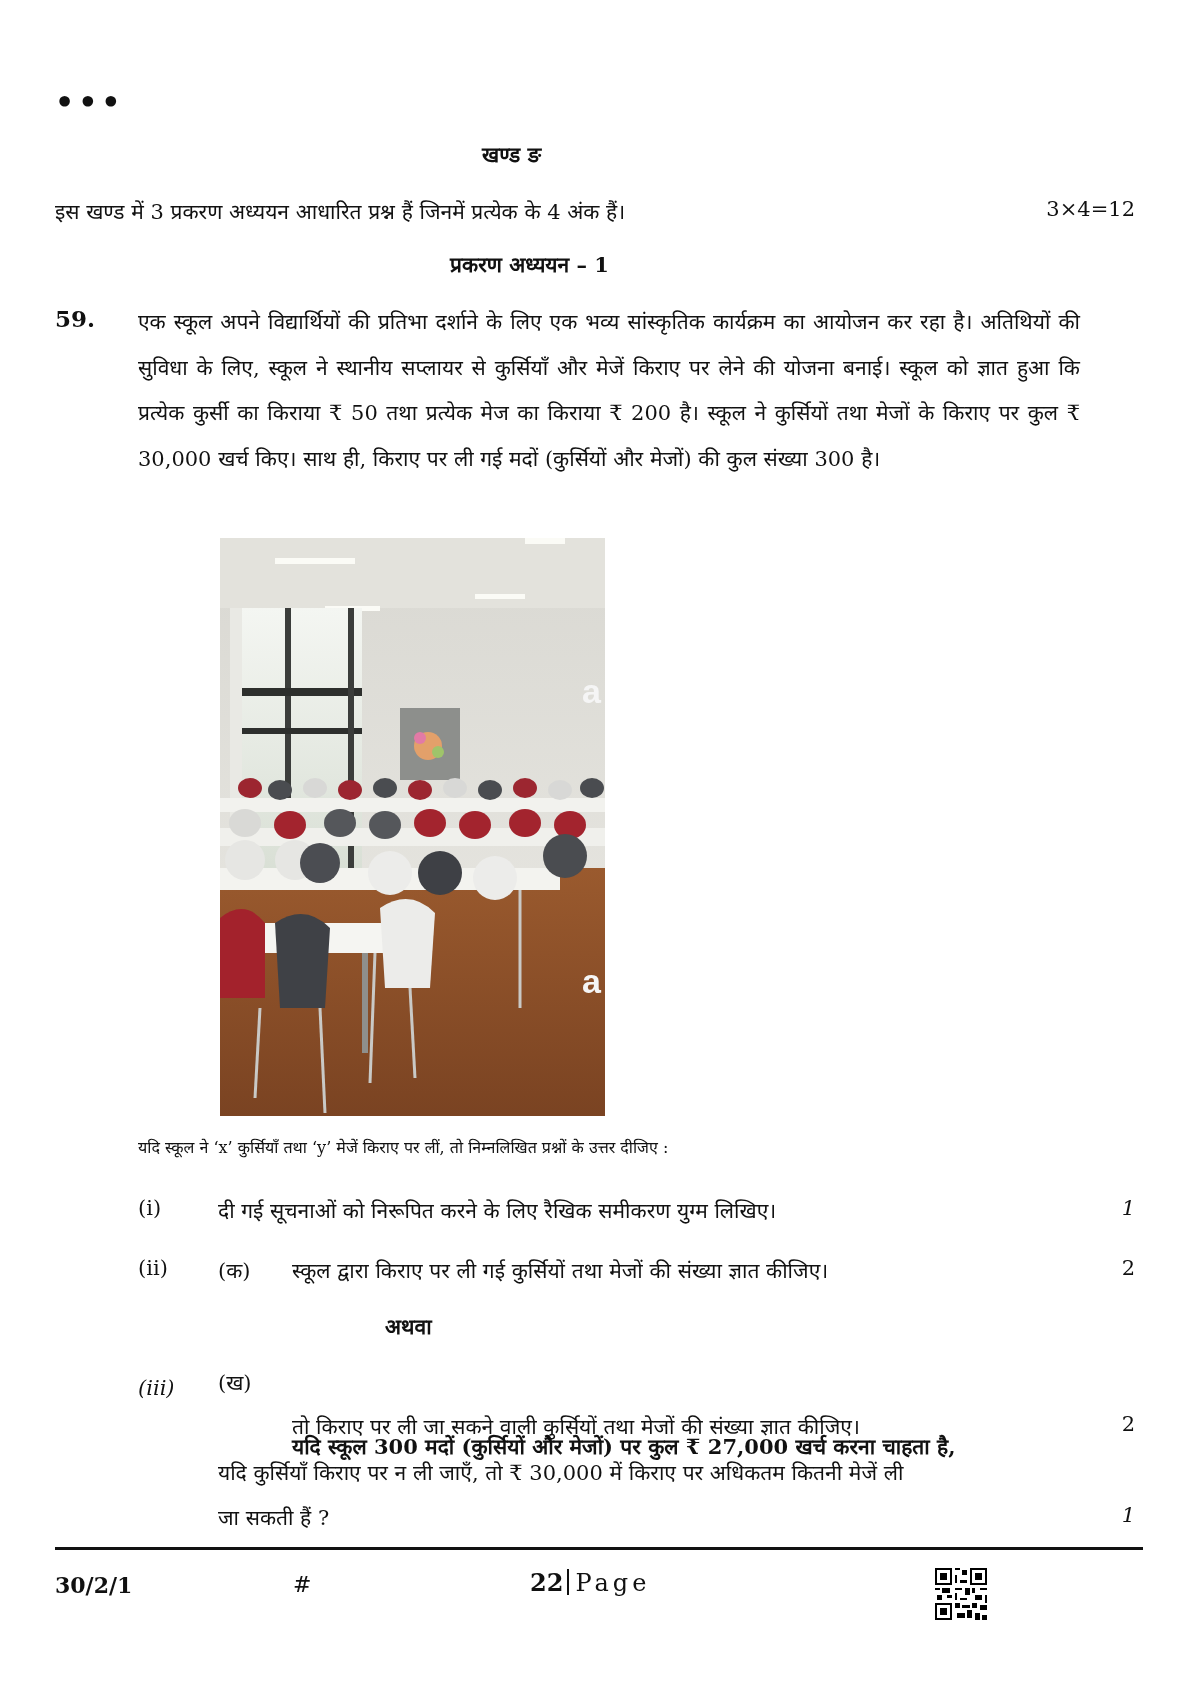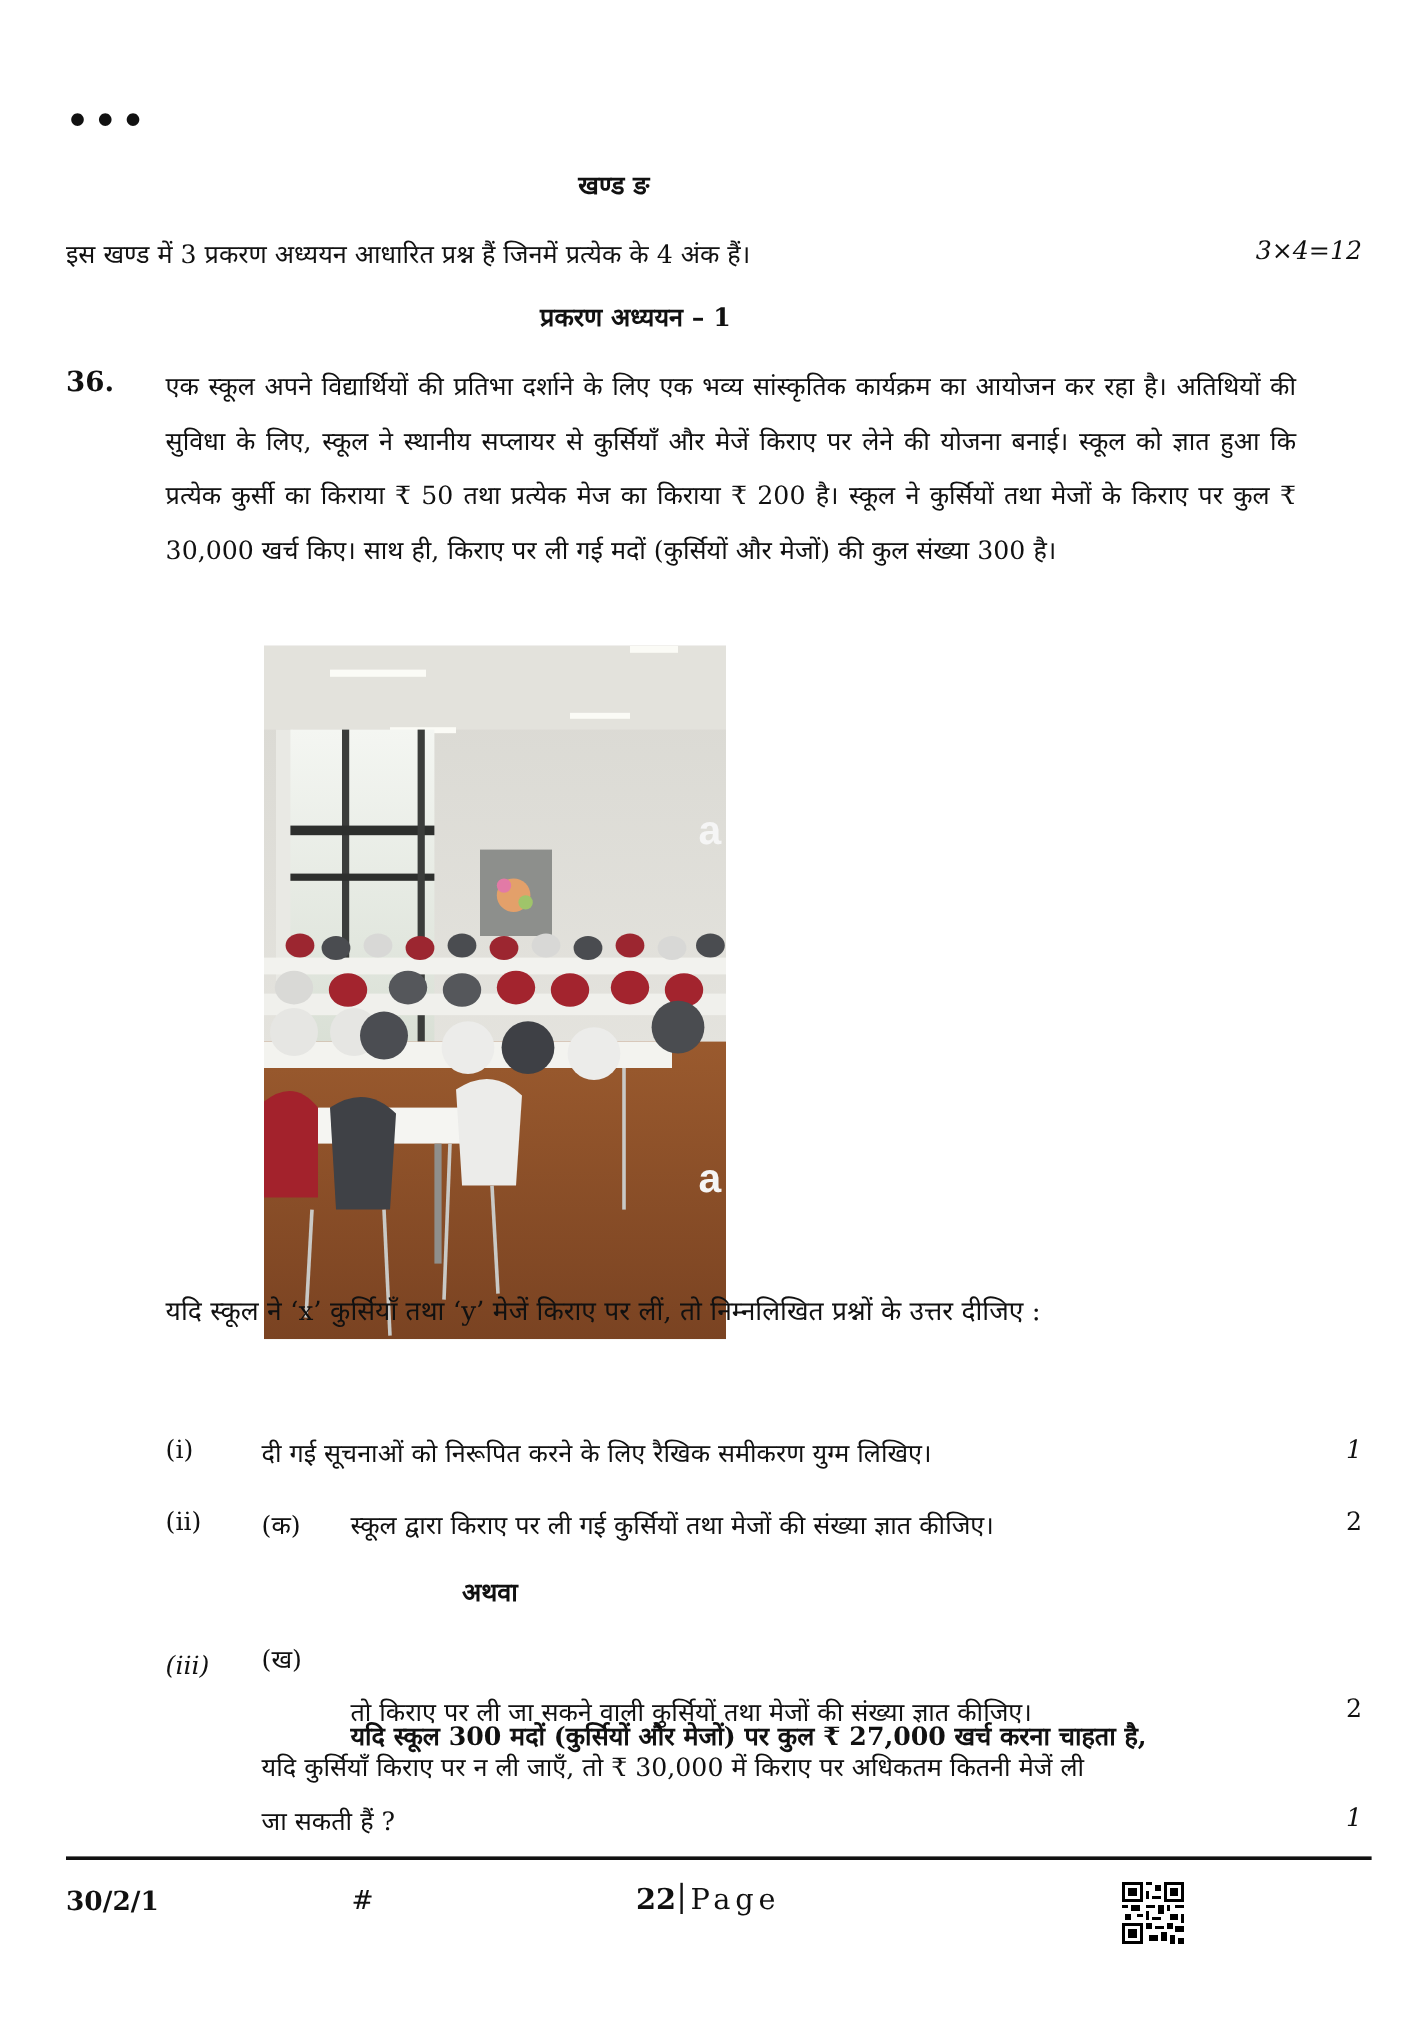--- a/index.html
+++ b/index.html
@@ -2,26 +2,26 @@
 <html><head>
 <meta charset="utf-8">
 <style>
   html, body { margin:0; padding:0; background:#ffffff; }
   body { width:1190px; height:1683px; position:relative; overflow:hidden;
          font-family:"DejaVu Serif", "Liberation Serif", serif; color:#111; }
   .abs { position:absolute; }
   .dots { left:55px; top:92px; font-size:30px; letter-spacing:4px; font-weight:bold; line-height:20px; }
   .section-title { left:0; width:1023px; top:140px; text-align:center; font-size:21px; font-weight:bold; }
   .instr { left:55px; top:197px; font-size:21px; }
-  .instr-marks { right:55px; top:197px; font-size:21px; font-style:italic; }
+  .instr-marks { right:55px; top:197px; font-size:21px; }
   .case-title { left:0; width:1059px; top:250px; text-align:center; font-size:21px; font-weight:bold; }
   .qnum { left:55px; top:305px; font-size:23px; font-weight:bold; }
   .para { left:138px; top:300px; width:942px; font-size:21px; line-height:45.5px; text-align:justify; }
   .photo { left:220px; top:538px; width:385px; height:578px; overflow:hidden; background:#e6e4de; }
-  .lead { left:138px; top:1076px; font-size:22px; }
+  .lead { left:138px; top:1136px; font-size:16px; }
   .row-label { font-size:21px; }
   .marks { right:55px; font-size:21px; font-style:italic; }
   .marks-up { right:55px; font-size:21px; }
   .txt { font-size:21px; }
   .or-label { left:385px; top:1312px; font-size:21px; font-weight:bold; }
   .footer-rule { left:55px; top:1547px; width:1088px; height:3px; background:#111; }
   .code { left:55px; top:1572px; font-size:22px; font-weight:bold; }
   .hash { left:293px; top:1572px; font-size:22px; }
   .page { left:530px; top:1568px; font-size:24px; }
   .page b { font-weight:bold; }
@@ -31,21 +31,21 @@
 </style>
 </head>
 <body>
 
 <div class="abs dots">•••</div>
 <div class="abs section-title">खण्ड ङ</div>
 <div class="abs instr">इस खण्ड में 3 प्रकरण अध्ययन आधारित प्रश्न हैं जिनमें प्रत्येक के 4 अंक हैं।</div>
 <div class="abs instr-marks">3×4=12</div>
 <div class="abs case-title">प्रकरण अध्ययन – 1</div>
 
-<div class="abs qnum">36.</div>
+<div class="abs qnum">59.</div>
 <div class="abs para">एक स्कूल अपने विद्यार्थियों की प्रतिभा दर्शाने के लिए एक भव्य सांस्कृतिक कार्यक्रम का आयोजन कर रहा है। अतिथियों की सुविधा के लिए, स्कूल ने स्थानीय सप्लायर से कुर्सियाँ और मेजें किराए पर लेने की योजना बनाई। स्कूल को ज्ञात हुआ कि प्रत्येक कुर्सी का किराया ₹ 50 तथा प्रत्येक मेज का किराया ₹ 200 है। स्कूल ने कुर्सियों तथा मेजों के किराए पर कुल ₹ 30,000 खर्च किए। साथ ही, किराए पर ली गई मदों (कुर्सियों और मेजों) की कुल संख्या 300 है।</div>
 
 <div class="abs photo" title="Hall with rows of white tables and red, grey and white chairs">
   <svg width="385" height="578" viewBox="0 0 385 578">
     <defs>
       <linearGradient id="wall" x1="0" y1="0" x2="0" y2="1">
         <stop offset="0" stop-color="#d9d8d2"></stop>
           <stop offset="1" stop-color="#ecebe6"></stop>
       </linearGradient>
       <linearGradient id="floor" x1="0" y1="0" x2="0" y2="1">

